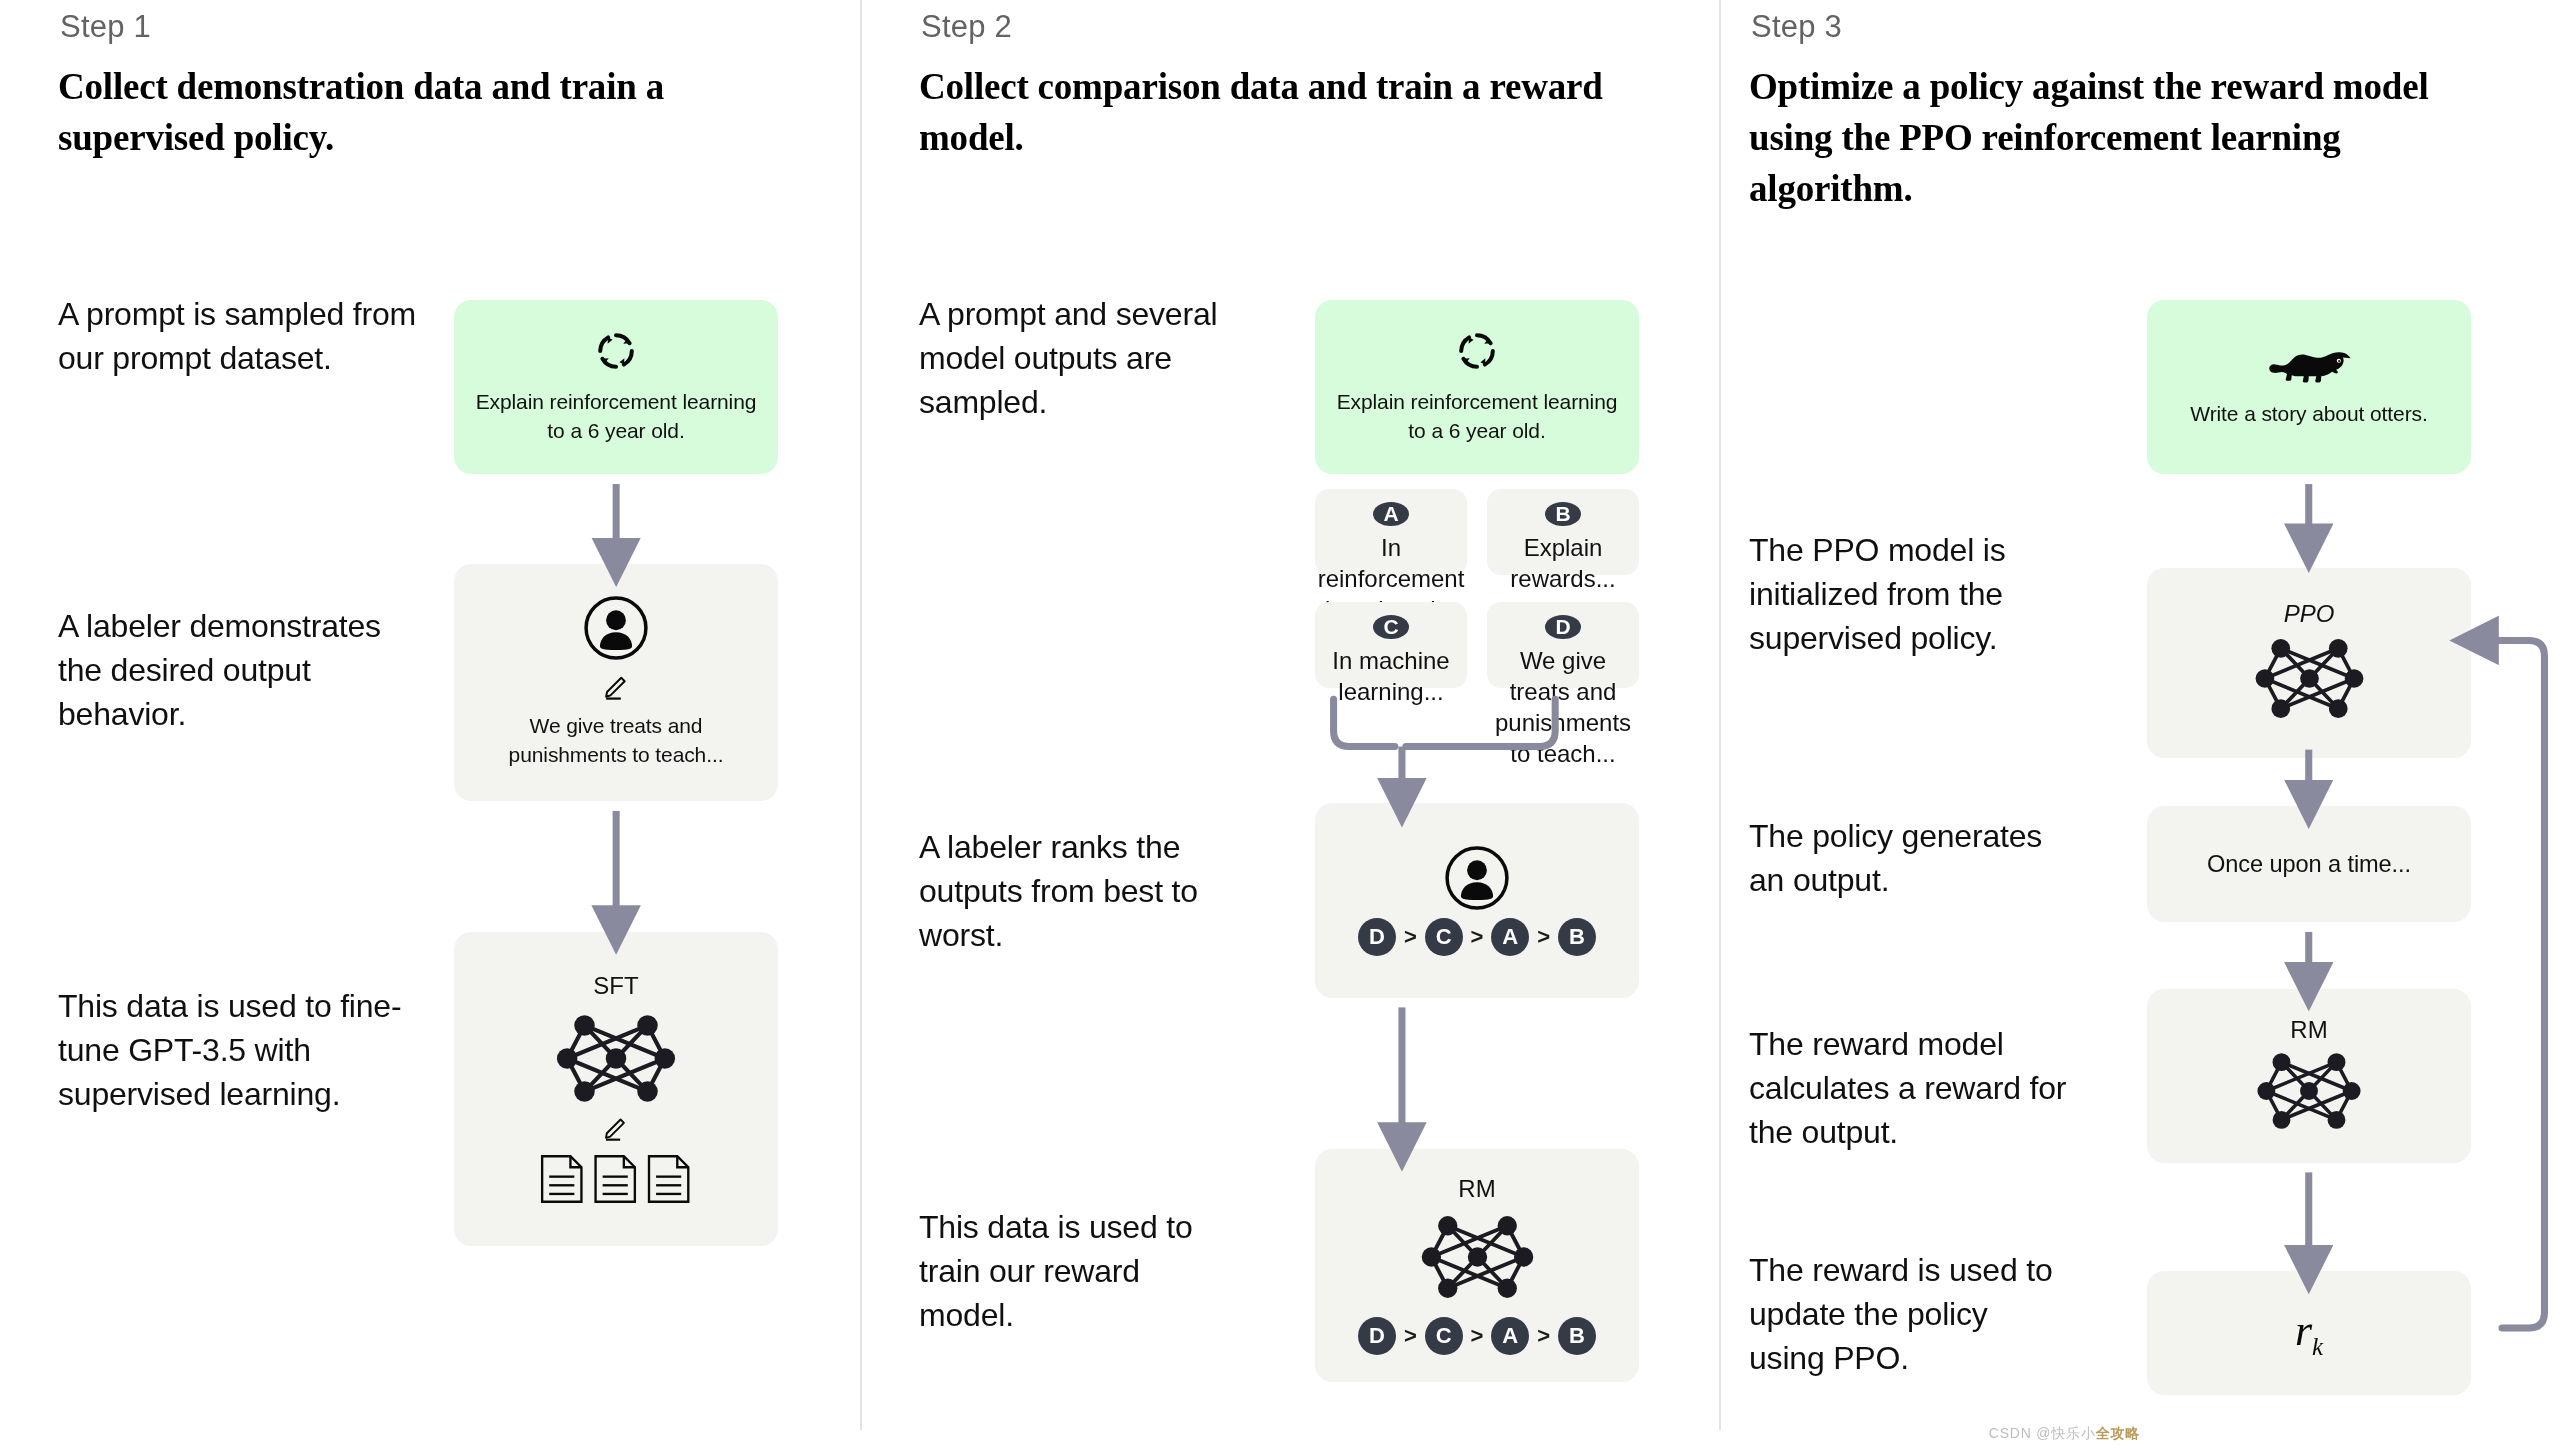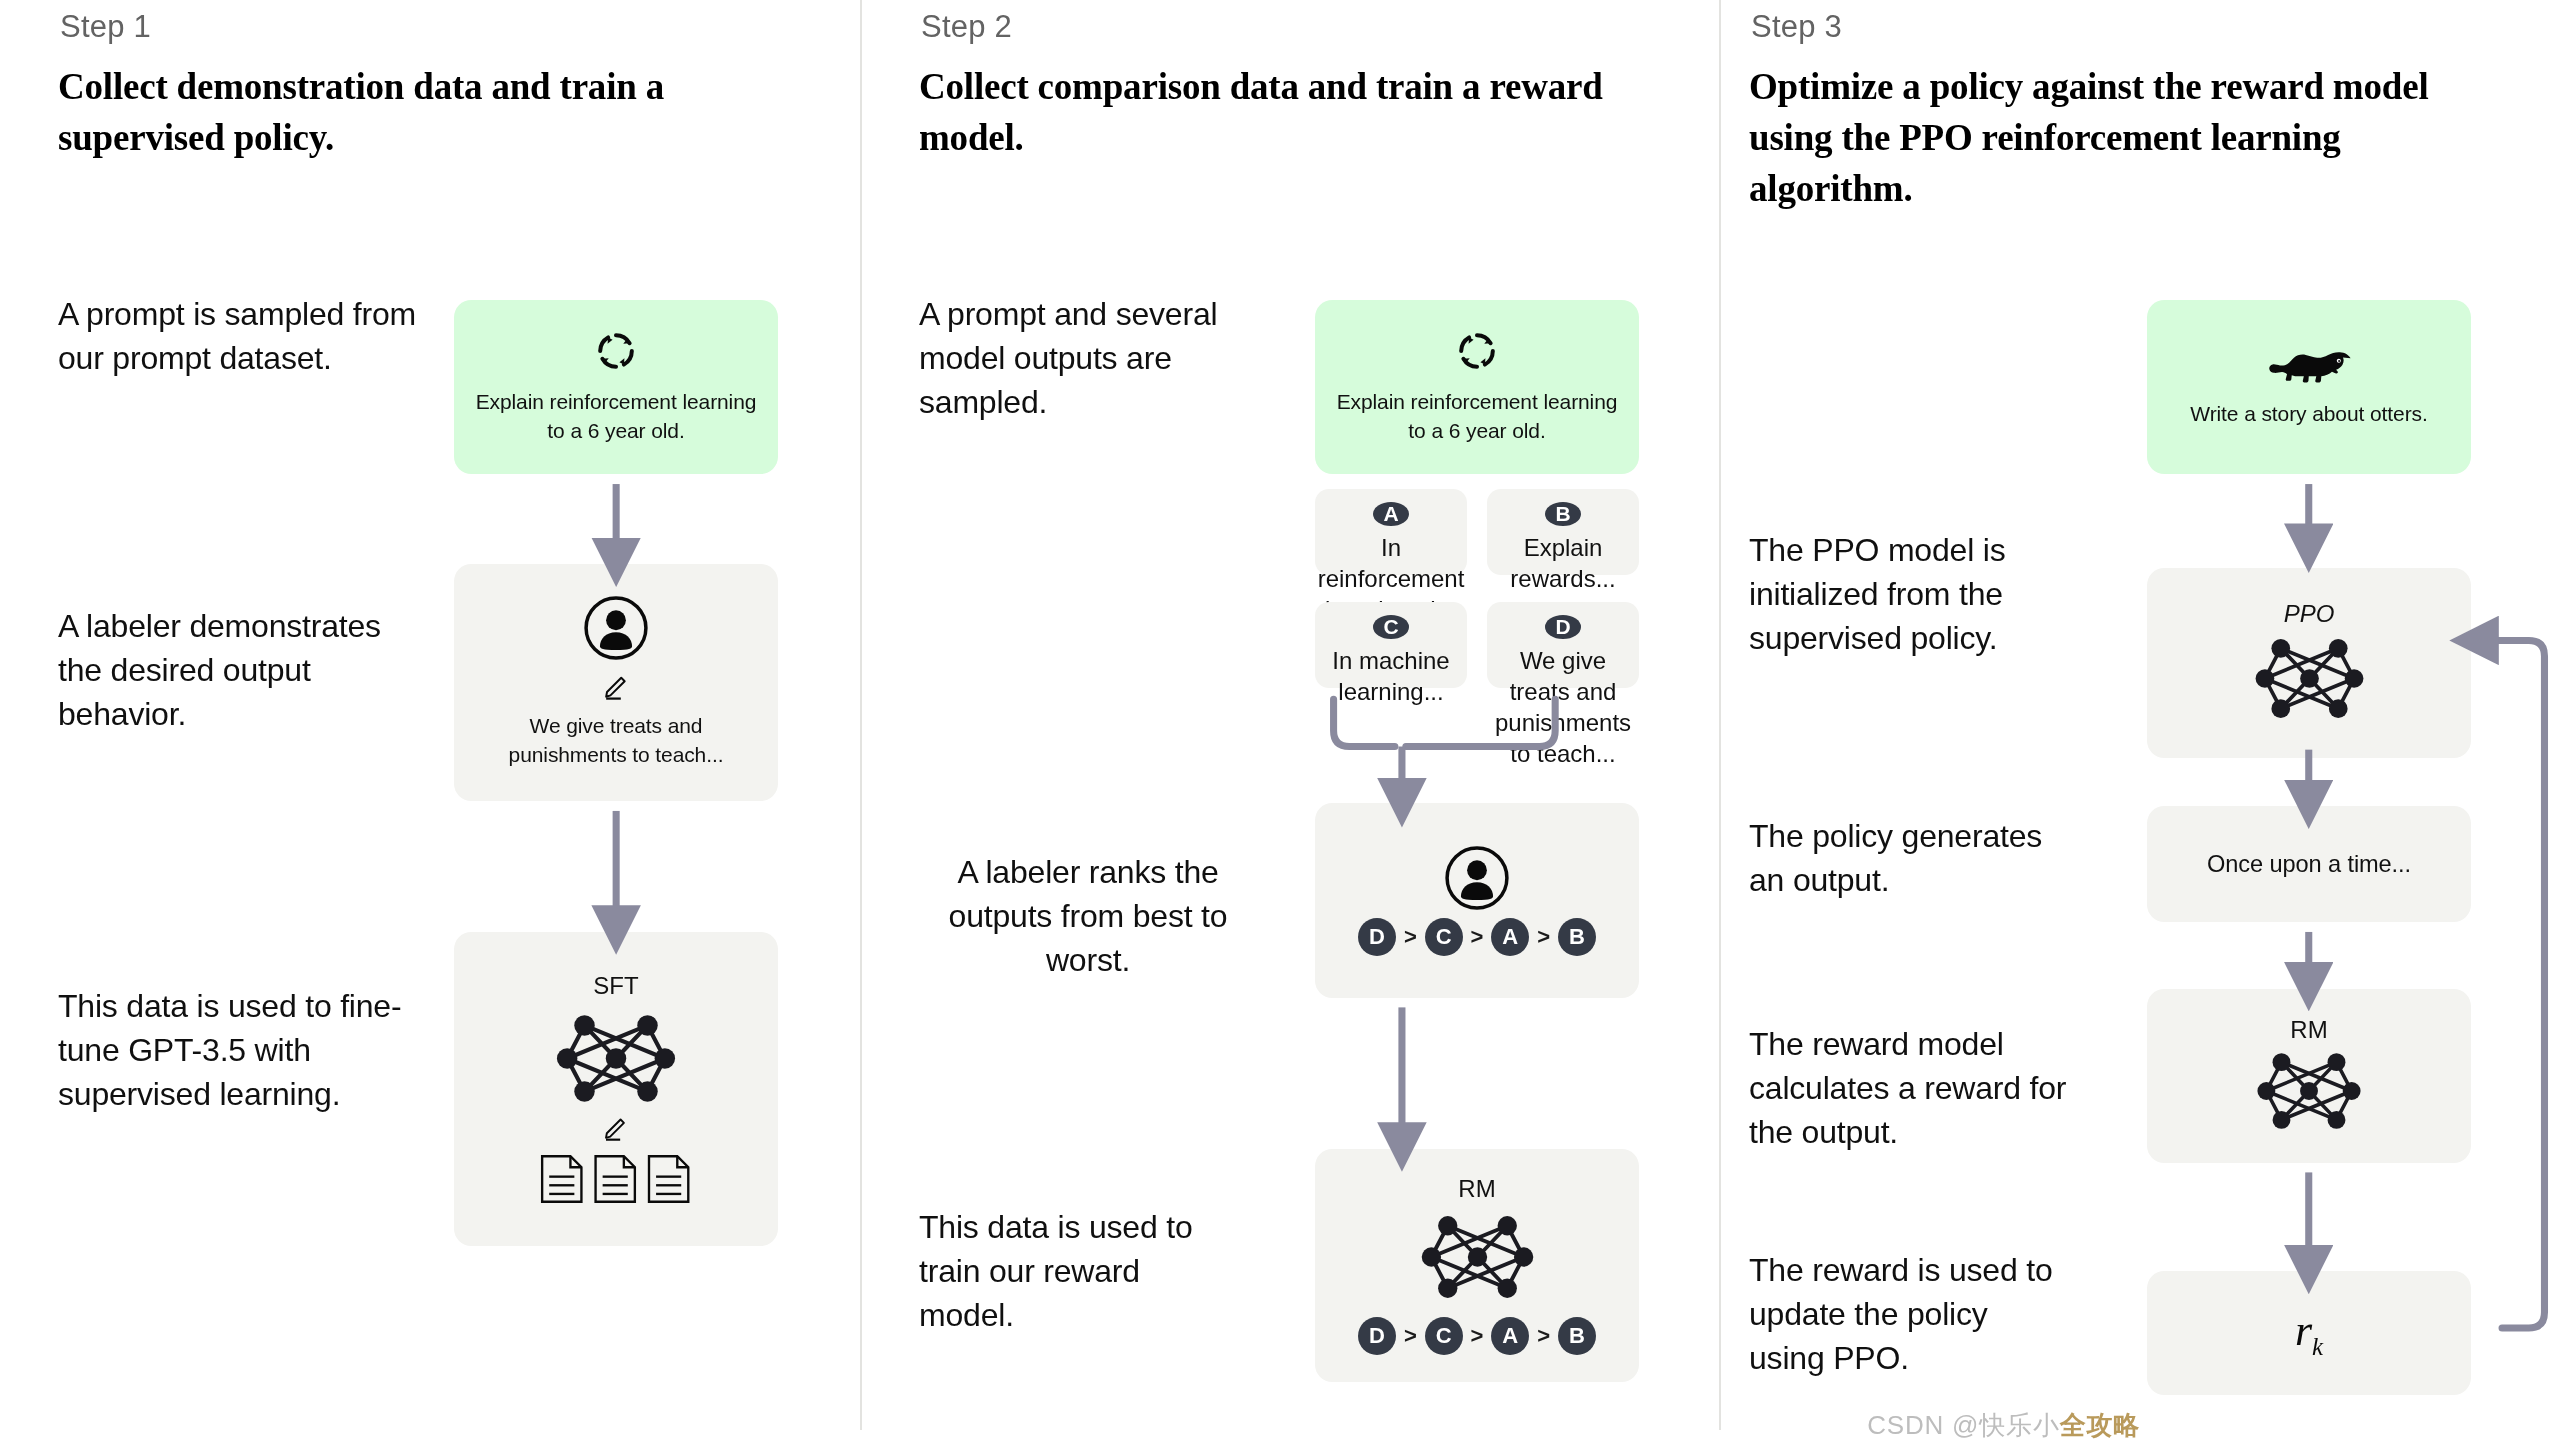--- a/index.html
+++ b/index.html
@@ -74,21 +74,21 @@
   .gt { font-size: 22px; font-weight: 700; color: #1b1b1b; }
 
   .rk { font-size: 44px; font-style: italic; font-family: "Liberation Serif", serif; color: #0a0a0a; }
   .rk sub { font-size: 25px; }
 
   svg { display: block; }
   .arrow-layer { position: absolute; left: 0; top: 0; width: 2576px; height: 1449px; pointer-events: none; }
 
   .watermark {
     position: absolute; right: 7.9px; bottom: 6.3px;
-    font-size: 26px; color: #bdbdbd; letter-spacing: 0.8px; white-space: nowrap;
+    font-size: 14px; color: #bdbdbd; letter-spacing: 0.8px; white-space: nowrap;
   }
   .watermark .gold { color: #b99a5b; font-weight: 700; }
 </style>
 </head>
 <body>
 
 <div class="page">
 
   <div class="divider d1"></div>
   <div class="divider d2"></div>
@@ -193,21 +193,21 @@
         </svg>
       </span>
     </div>
   </div>
 
   <div class="column col2">
     <div class="step-label">Step 2</div>
     <div class="step-title">Collect comparison data and train a reward model.</div>
 
     <div class="para" style="left:58px; top:292px; width:314px;">A prompt and several model outputs are sampled.</div>
-    <div class="para" style="left:58px; top:850px; width:338px;text-align:center;">A labeler ranks the outputs from best to worst.</div>
+    <div class="para" style="left:58px; top:825px; width:338px;">A labeler ranks the outputs from best to worst.</div>
     <div class="para" style="left:58px; top:1205px; width:314px;">This data is used to train our reward model.</div>
 
     <div class="box green" style="left:454px; top:300px; width:324px; height:174px;">
       <span>
         <svg width="46" height="46" viewBox="0 0 48 48">
           <g fill="none" stroke="#0a0a0a" stroke-width="4.2" stroke-linecap="round">
             <path d="M24 7.5 A16.5 16.5 0 0 1 38.2 15.8"></path>
             <path d="M40.5 24 A16.5 16.5 0 0 1 32.2 38.2"></path>
             <path d="M24 40.5 A16.5 16.5 0 0 1 9.8 32.2"></path>
             <path d="M7.5 24 A16.5 16.5 0 0 1 15.8 9.8"></path>

